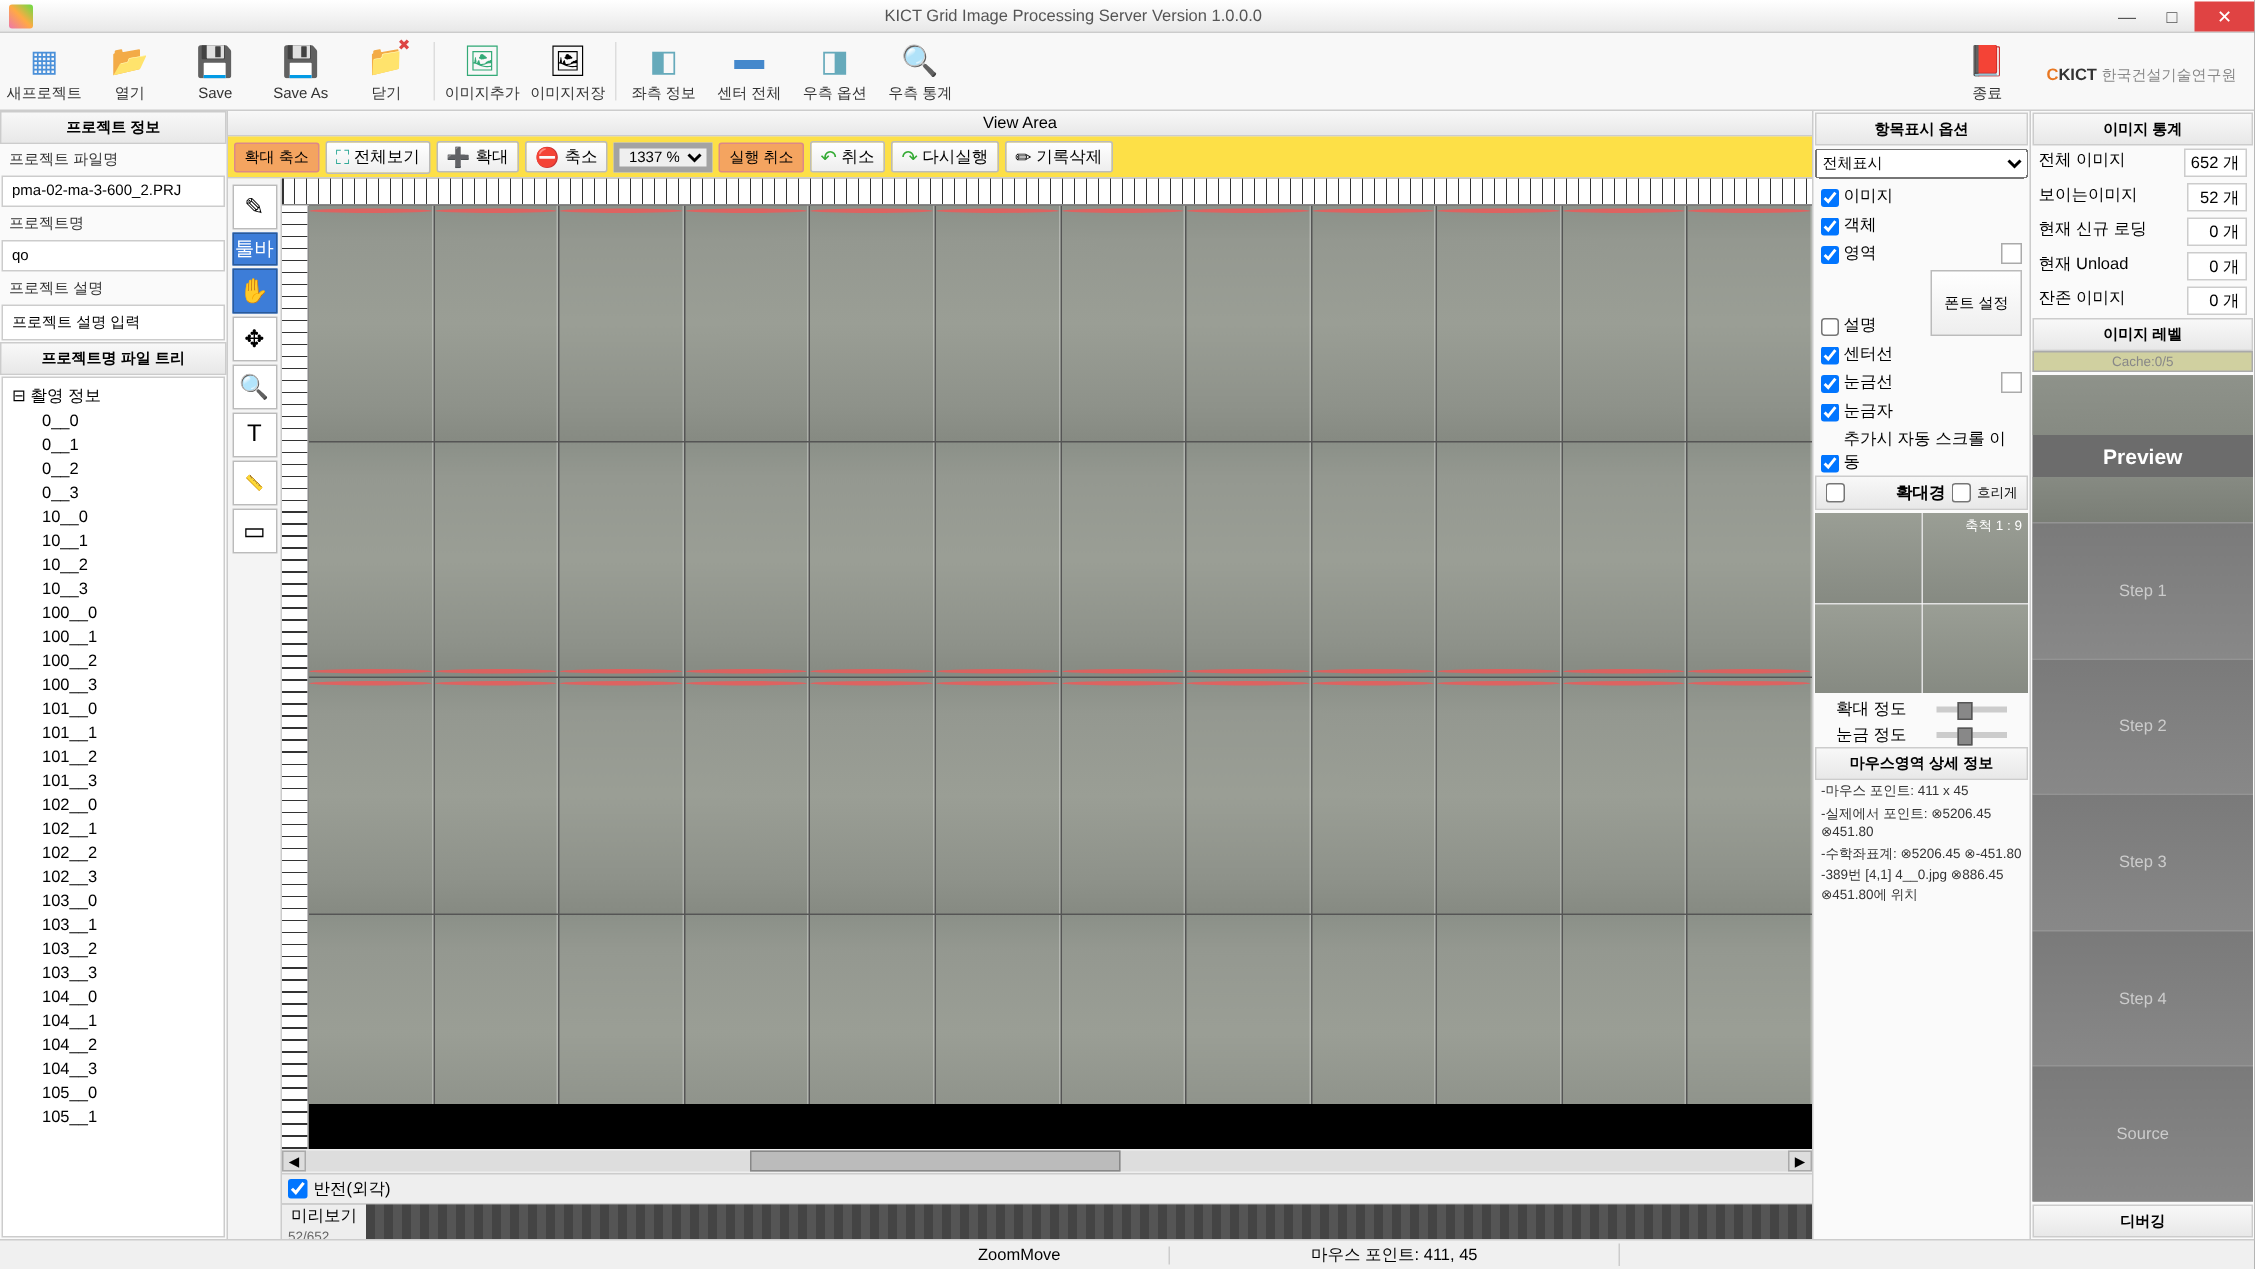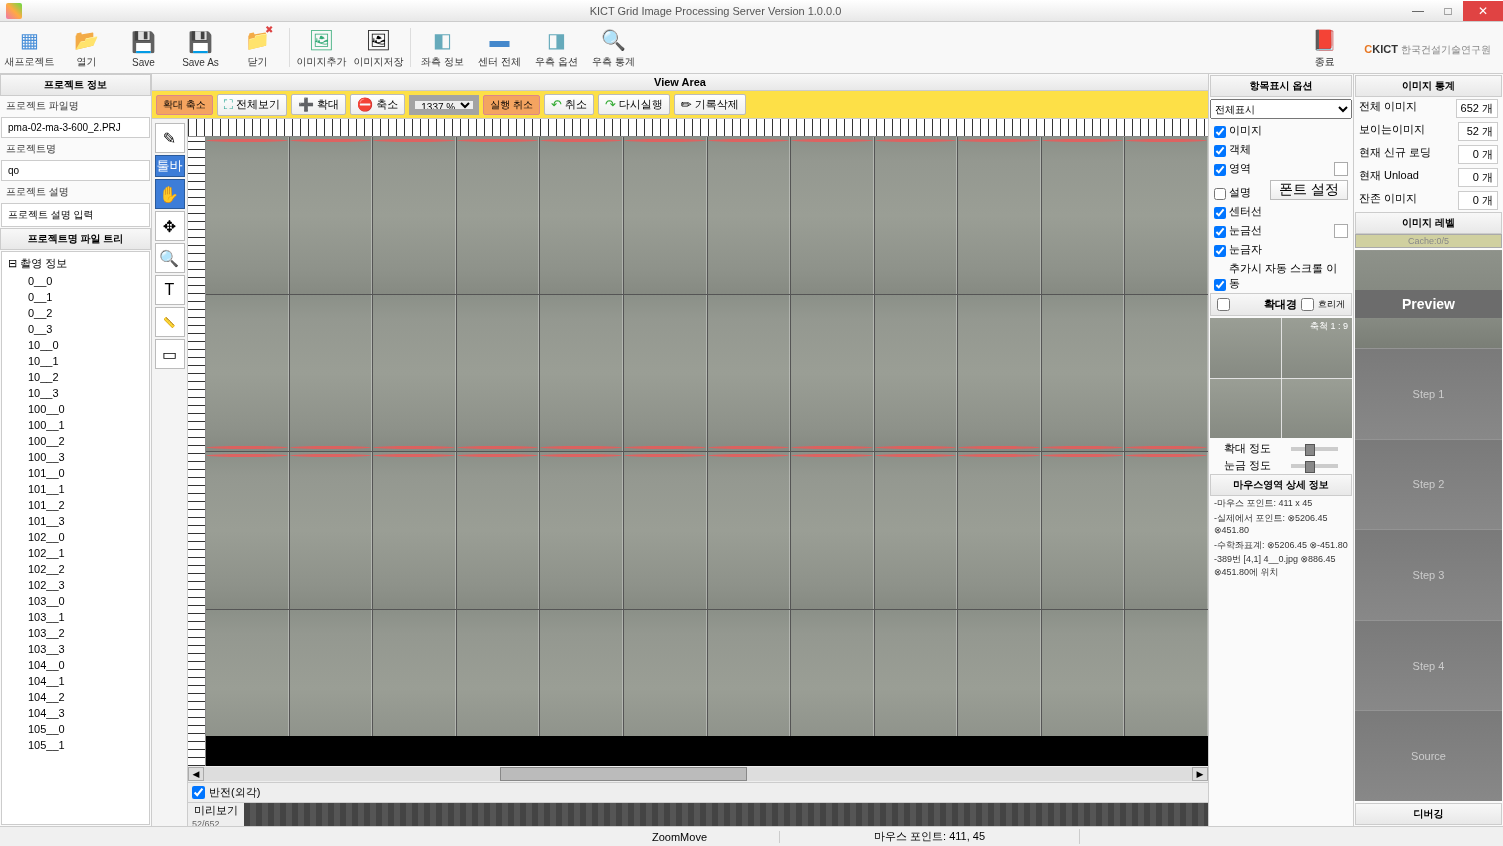--- a/index.html
+++ b/index.html
@@ -21,26 +21,26 @@
 .kict-sub{font-size:10px;color:#888}
 .main{flex:1;display:flex;min-height:0}
 .left-panel{width:152px;background:#fafafa;border-right:1px solid #ccc;display:flex;flex-direction:column}
 .panel-hdr{background:linear-gradient(#f8f8f8,#e8e8e8);border:1px solid #ccc;padding:3px 6px;font-weight:bold;text-align:center;font-size:10px}
 .fld{padding:4px 6px;background:#fff;border:1px solid #ccc;margin:1px;font-size:10px}
 .fld-lbl{padding:3px 6px;font-size:10px;color:#333}
 .tree{flex:1;overflow-y:auto;background:#fff;border:1px solid #ccc;margin:1px;padding:2px;font-size:10px}
 .tree-root{padding:2px 4px}
 .tree-item{padding:2px 4px 2px 24px;cursor:pointer}
 .center{flex:1;display:flex;flex-direction:column;min-width:0}
-.view-hdr{background:linear-gradient(#f8f8f8,#e8e8e8);border-bottom:1px solid #ccc;padding:2px;font-weight:bold;text-align:center;font-size:11px}
+.view-hdr{background:linear-gradient(#f8f8f8,#e8e8e8);border-bottom:1px solid #ccc;padding:2px;font-weight:normal;text-align:center;font-size:11px}
 .toolbar2{height:28px;display:flex;align-items:center;gap:4px;padding:2px 4px;background:#fde047;border-bottom:1px solid #ccc}
 .tbtn{display:flex;align-items:center;gap:3px;padding:2px 6px;border:1px solid #bbb;background:linear-gradient(#fff,#eee);border-radius:2px;cursor:pointer;font-size:10px;white-space:nowrap}
 .tbtn.orange{background:#f4a460;border-color:#d88}
 .tbtn .ic{font-size:13px}
-select.zoom-sel{height:20px;font-size:10px;border:6px solid #a3a3a3;padding:0 2px}
+select.zoom-sel{height:20px;font-size:10px;border:4px solid #a3a3a3;padding:0 2px}
 .view-body{flex:1;display:flex;min-height:0}
 .vtb{width:36px;background:#f4f4f4;border-right:1px solid #ccc;display:flex;flex-direction:column;align-items:center;padding-top:4px;gap:2px}
 .vtb-btn{width:30px;height:30px;border:1px solid #bbb;background:#fff;display:flex;align-items:center;justify-content:center;font-size:16px;cursor:pointer}
 .vtb-btn.active{background:#3d7dd8;color:#fff;border-color:#2a5a9a}
 .vtb-lbl{font-size:13px;background:#3d7dd8;color:#fff;width:30px;text-align:center;padding:1px 0;border:1px solid #2a5a9a}
 .canvas-wrap{flex:1;display:flex;flex-direction:column;min-width:0;background:#555}
 .ruler-h{height:18px;background:#fff;border-bottom:1px solid #888;background-image:repeating-linear-gradient(90deg,#333 0,#333 1px,transparent 1px,transparent 8px)}
 .canvas-row{flex:1;display:flex;min-height:0}
 .ruler-v{width:18px;background:#fff;border-right:1px solid #888;background-image:repeating-linear-gradient(0deg,#333 0,#333 1px,transparent 1px,transparent 8px)}
 .canvas{flex:1;background:#555;position:relative;overflow:hidden}
@@ -55,21 +55,21 @@
 .hscroll .track{flex:1;height:14px;background:#ddd;position:relative}
 .hscroll .thumb{position:absolute;left:30%;width:25%;height:100%;background:#bbb;border:1px solid #888}
 .thumb-strip{height:44px;background:#333;display:flex;flex-direction:column}
 .thumb-hdr{display:flex;align-items:center;gap:4px;padding:2px 4px;background:#eee;font-size:9px;border-top:1px solid #ccc;border-bottom:1px solid #ccc}
 .thumb-body{flex:1;background:repeating-linear-gradient(90deg,#444 0,#444 6px,#555 6px,#555 12px);display:flex}
 .thumb-count{background:#eee;padding:1px 4px;font-size:9px;color:#666;width:50px}
 .right-panel{width:145px;background:#fafafa;border-left:1px solid #ccc;display:flex;flex-direction:column;padding:1px;overflow-y:auto}
 .opt-row{display:flex;align-items:flex-end;padding:2px 4px;font-size:10px;gap:3px}
 .opt-row input[type=checkbox]{width:12px;height:12px}
 .opt-sel{width:100%;font-size:10px;height:20px;margin:2px 0}
-.font-btn{margin-left:auto;padding:0 8px;border:1px solid #bbb;background:linear-gradient(#fff,#eee);font-size:14px;cursor:pointer}
+.font-btn{margin-left:auto;padding:14px 8px;border:1px solid #bbb;background:linear-gradient(#fff,#eee);font-size:10px;cursor:pointer}
 .mag-area{height:120px;background:#999;margin:2px 0;position:relative;display:grid;grid-template-columns:1fr 1fr;grid-template-rows:1fr 1fr;gap:1px}
 .mag-tile{background:linear-gradient(#9a9e95,#868a82)}
 .mag-cross-h{position:absolute;left:0;right:0;top:50%;height:1px;background:rgba(255,255,255,.7)}
 .mag-cross-v{position:absolute;top:0;bottom:0;left:50%;width:1px;background:rgba(255,255,255,.7)}
 .mag-lbl{position:absolute;top:2px;right:4px;font-size:9px;color:#fff}
 .slider-row{display:flex;align-items:center;gap:20px;padding:1px 14px;font-size:9px}
 .slider-row .sl{flex:1;height:4px;background:#ccc;position:relative}
 .slider-row .sl::after{content:"";position:absolute;left:30%;top:-3px;width:8px;height:10px;background:#888;border:1px solid #555}
 .info-txt{font-size:9px;padding:1px 4px;color:#333;line-height:1.4}
 .far-right{width:150px;background:#fafafa;border-left:1px solid #ccc;display:flex;flex-direction:column;padding:1px}

